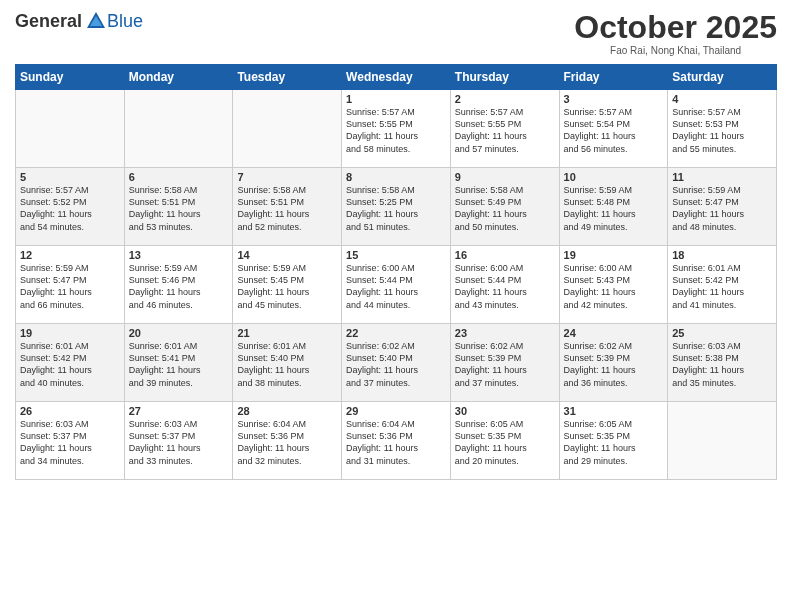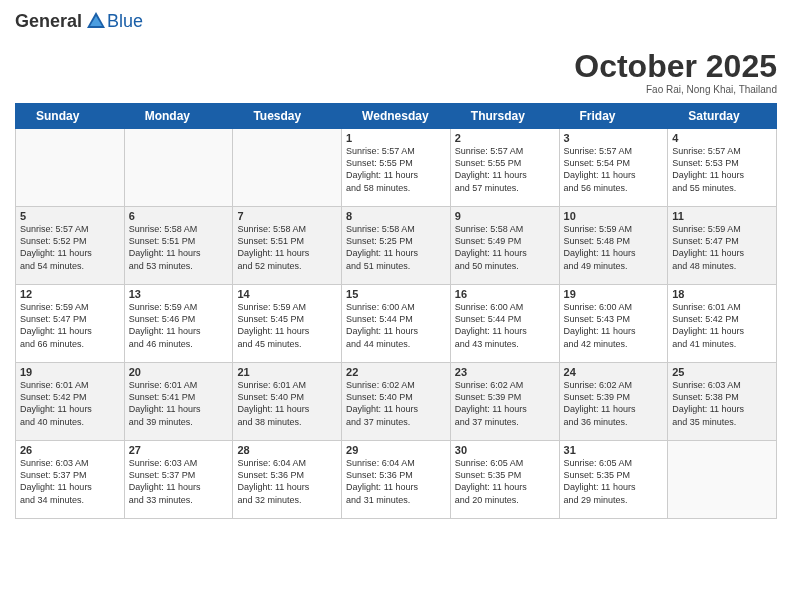--- a/index.html
+++ b/index.html
@@ -41,22 +41,21 @@
       font-size: 18px;
       font-weight: normal;
       color: #1a5fa8;
     }
     .logo-icon {
       width: 22px;
       height: 22px;
       margin-left: 3px;
     }
     .title-area {
-      text-align: right;
-      margin-top: 39px;
+      text-align: center;
     }
     .month-title {
       font-size: 32px;
       font-weight: bold;
       color: #333;
       line-height: 1.1;
     }
     .location-title {
       font-size: 10px;
       color: #555;
@@ -64,21 +63,21 @@
     .calendar {
       width: 100%;
       border-collapse: collapse;
       border: 1px solid #ccc;
     }
     .calendar th {
       background: #1a5fa8;
       color: #fff;
       font-size: 12px;
       font-weight: bold;
-      padding: 5px 20px;
+      padding: 5px 4px;
       text-align: left;
       border: 1px solid #1a5fa8;
     }
     .calendar td {
       vertical-align: top;
       border: 1px solid #ccc;
       padding: 3px 4px;
       width: calc(100% / 7);
       font-size: 9.5px;
       color: #333;

